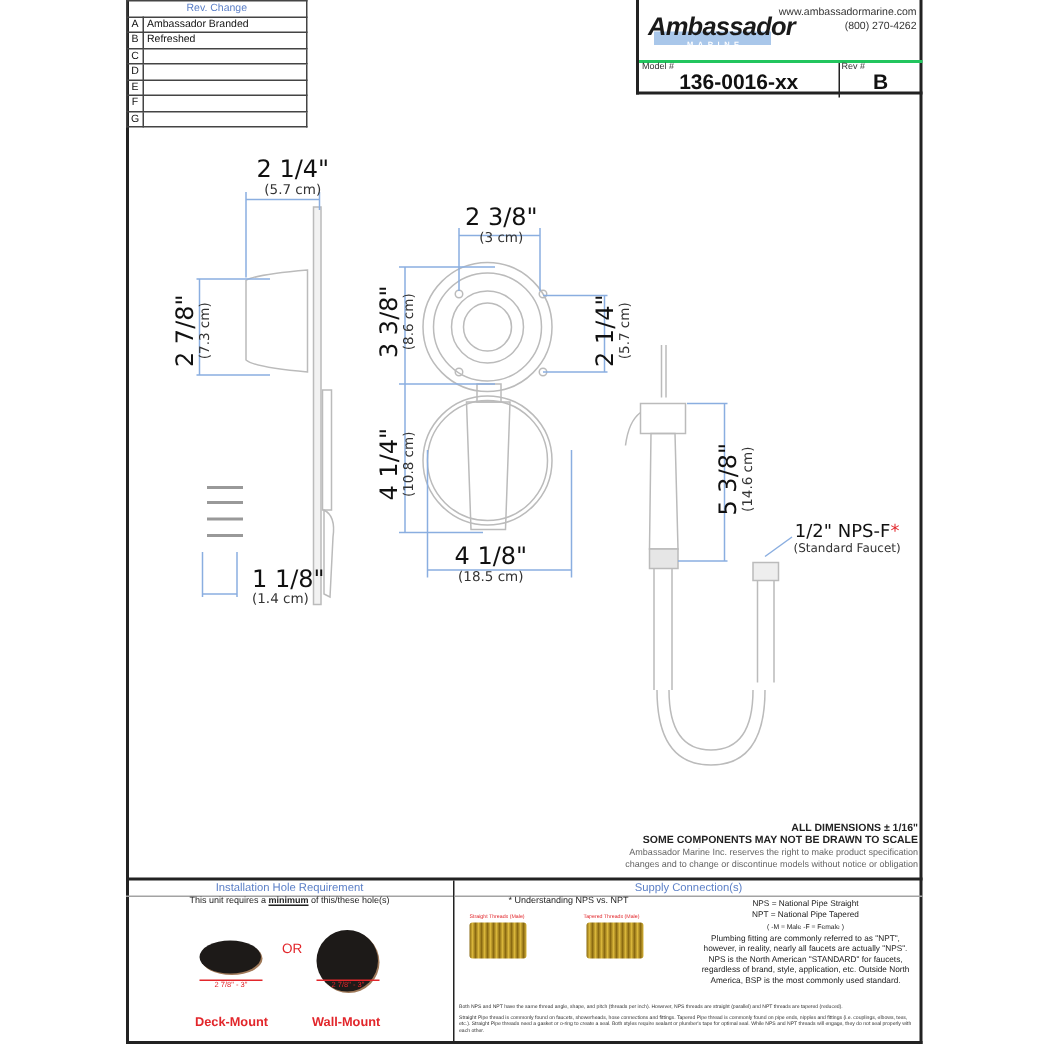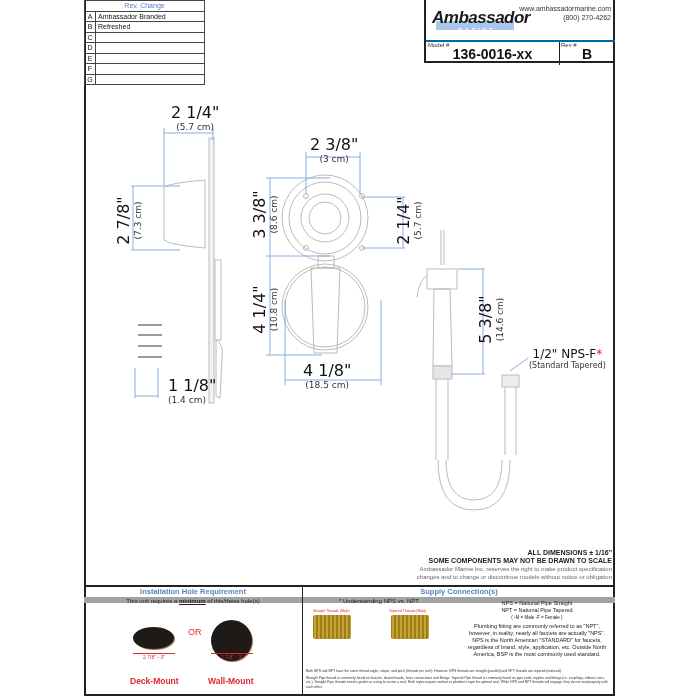--- a/index.html
+++ b/index.html
@@ -7,37 +7,37 @@
   .sheet{position:absolute;left:84px;top:0;width:531px;height:696px;border:2px solid #222;border-top:none;box-sizing:border-box;}
   
   .rev{position:absolute;left:84px;top:0;width:121px;border-collapse:collapse;font-size:7px;}
   .rev td{border:1px solid #444;height:9.5px;padding:0 2px;line-height:9px;}
   .rev .hdr{text-align:center;color:#5b7fc7;}
   .rev .k{width:6px;text-align:center;}
   
   .tb{position:absolute;left:424px;top:0;width:191px;height:63px;border-left:2px solid #222;border-bottom:2px solid #222;box-sizing:border-box;}
   .tb .logo{position:absolute;left:6px;top:8px;width:82px;height:26px;}
   .tb .web{position:absolute;right:4px;top:4px;font-size:7px;text-align:right;line-height:9px;color:#333;}
-  .tb .row{position:absolute;left:0;top:40px;width:100%;height:25px;border-top:2px solid #0369a1;box-sizing:border-box;}
+  .tb .row{position:absolute;left:0;top:40px;width:100%;height:25px;border-top:2px solid #22c55e;box-sizing:border-box;}
   .tb .model{position:absolute;left:0;top:0;width:133px;height:100%;border-right:1.5px solid #222;}
   .tb .lbl{position:absolute;left:2px;top:0;font-size:6px;color:#333;}
   .tb .val{position:absolute;left:0;right:0;top:4px;text-align:center;font-weight:bold;font-size:14px;}
   .tb .rev-val{position:absolute;left:133px;right:0;top:0;height:100%;}
   
   .dim{position:absolute;font-family:"DejaVu Sans",sans-serif;color:#111;white-space:nowrap;}
   .dim .big{font-size:16px;}
   .dim .cm{font-size:9px;color:#333;}
   .vert{transform:rotate(-90deg);transform-origin:center center;text-align:center;}
   
   .notes{position:absolute;right:88px;top:549px;text-align:right;font-size:7px;line-height:8px;}
   .notes .n1,.notes .n2{font-weight:bold;color:#222;}
   .notes .n3{color:#666;font-size:6px;}
   
   .bottom{position:absolute;left:84px;top:585px;width:531px;height:111px;border-top:2px solid #222;box-sizing:border-box;}
-  .panel-title{position:absolute;text-align:center;color:#5b7fc7;font-weight:bold;font-size:7.5px;border-bottom:6px solid #a3a3a3;height:10px;line-height:10px;}
+  .panel-title{position:absolute;text-align:center;color:#5b7fc7;font-weight:normal;font-size:7.5px;border-bottom:1px solid #a3a3a3;height:10px;line-height:10px;}
   .inst{position:absolute;left:0;top:0;width:218px;height:109px;border-right:1.5px solid #222;}
   .sup{position:absolute;left:219px;top:0;right:0;height:139px;}
   .small{font-size:6px;color:#222;}
   .red{color:#e2262b;}
   .hole{position:absolute;background:#1d1a18;border-radius:50%;box-shadow:1px 1px 0 #a07a5a;}
   .thread{position:absolute;width:38px;height:24px;background:repeating-linear-gradient(90deg,#8a6a12 0,#d9b63a 2px,#8a6a12 4px);border-radius:2px;}
 </style>
 </head>
 <body>
 
@@ -204,21 +204,21 @@
 <div class="dim" style="left:168px;top:376px;">
   <div class="big">1 1/8"</div>
   <div class="cm">(1.4 cm)</div>
 </div>
 <div class="dim vert" style="left:445px;top:305px;width:90px;">
   <div class="big">5 3/8"</div>
   <div class="cm">(14.6 cm)</div>
 </div>
 <div class="dim" style="left:529px;top:347px;text-align:center;">
   <div style="font-size:12px;"><span>1/2" NPS-F</span><span class="red">*</span></div>
-  <div class="cm" style="font-size:8px;">(Standard Tapered)</div>
+  <div class="cm" style="font-size:8px;">(Standard Faucet)</div>
 </div>
 
 <div class="notes">
   <div class="n1">ALL DIMENSIONS ± 1/16"</div>
   <div class="n2">SOME COMPONENTS MAY NOT BE DRAWN TO SCALE</div>
   <div class="n3">Ambassador Marine Inc. reserves the right to make product specification</div>
   <div class="n3">changes and to change or discontinue models without notice or obligation</div>
 </div>
 
 <div class="bottom">

